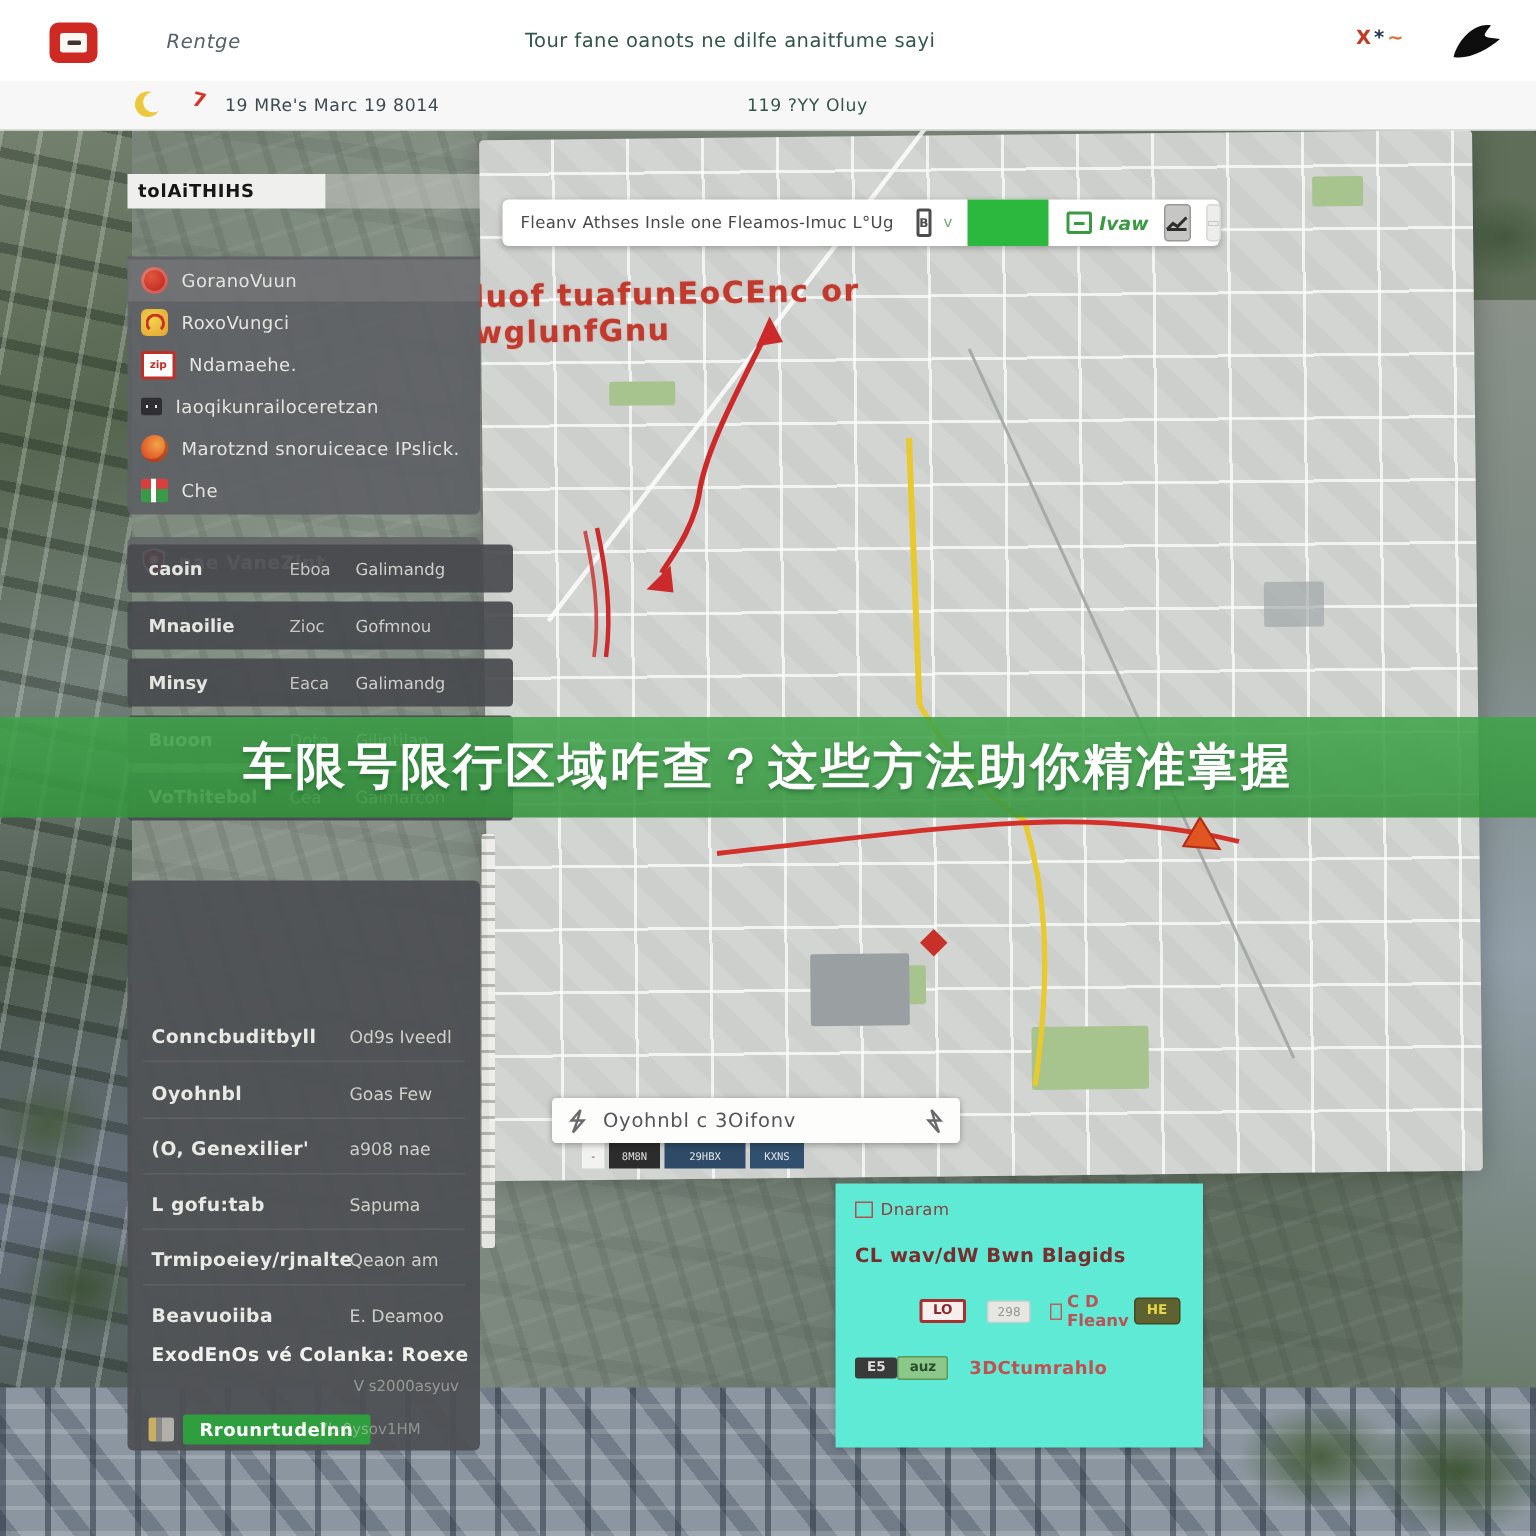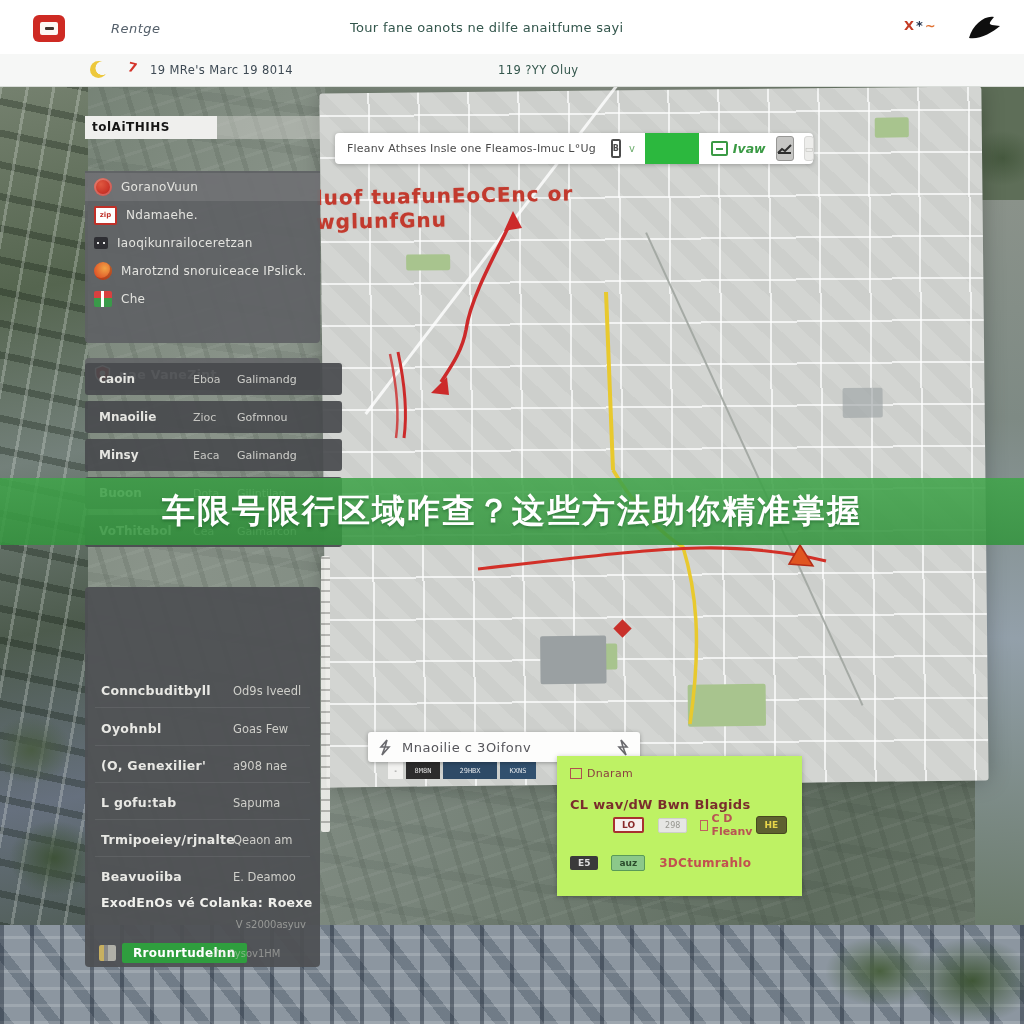--- a/index.html
+++ b/index.html
@@ -180,38 +180,38 @@
   .seg.b2{width:36px;background:#31506e;}
   
   .cardL{position:absolute;left:333px;top:792px;width:217px;height:140px;background:#fcfcfb;
     z-index:31;box-shadow:0 1px 5px rgba(0,0,0,.25);box-sizing:border-box;padding:12px 12px 0;}
   .cl-title{font-size:10.5px;color:#3c3c3c;letter-spacing:.2px;}
   .cl-bold{font-size:13px;font-weight:800;color:#222;margin-top:12px;}
   .cl-l1{font-size:11px;color:#3a3a3a;margin-top:5px;}
   .cl-l2{font-size:11px;font-weight:700;color:#333;margin-top:11px;}
   .cl-l3{font-size:11px;font-weight:700;color:#333;margin-top:2px;}
   .cl-ft{font-size:10px;color:#9a9a96;text-align:center;margin-top:13px;}
-  .cardR{position:absolute;left:557px;top:756px;width:245px;height:140px;background:#bef264;
+  .cardR{position:absolute;left:557px;top:789px;width:245px;height:176px;background:#5eead4;
     z-index:31;box-shadow:0 1px 5px rgba(0,0,0,.25);box-sizing:border-box;padding:11px 13px 0;}
   .cr-head{display:flex;align-items:center;font-size:11px;color:#8a4040;letter-spacing:.3px;}
   .cr-head .sq{width:10px;height:9px;border:1.5px solid #b05050;margin-right:5px;}
   .cr-title{font-size:13px;font-weight:800;color:#7a2d2d;margin-top:17px;letter-spacing:.3px;}
-  .badges{display:flex;align-items:center;padding-left:43px;}
+  .badges{display:flex;align-items:center;margin-top:16px;padding-left:43px;}
   .bg1{border:2px solid #a83030;background:#f6efee;color:#8a2a2a;font-size:9px;font-weight:800;
     padding:1px 7px;border-radius:2px;}
   .bg2{background:#e6e6e3;border:1px solid #cfcfcb;color:#96968f;font-size:8px;padding:2px 6px;
     margin-left:14px;border-radius:2px;}
   .bg3{display:flex;align-items:center;margin-left:13px;color:#b85454;font-size:11px;font-weight:600;}
   .bg3 .sq{width:9px;height:9px;border:1.5px solid #c06060;margin-right:3px;}
   .bg4{background:#5e6130;color:#e8d64a;font-size:9px;font-weight:800;padding:3px 8px;
     border-radius:3px;margin-left:auto;margin-right:4px;border:1px solid #46481f;}
   .badges2{display:flex;align-items:center;margin-top:17px;}
   .bg5{background:#3a3a3a;color:#ddd;font-size:9px;font-weight:800;padding:2px 8px;border-radius:2px;}
   .bg6{background:#8cc88a;border:1px solid #5a9a58;color:#2c4c2c;font-size:9px;font-weight:800;
-    padding:2px 7px;margin-left:13px;border-radius:2px;}
+    padding:2px 7px;border-radius:2px;}
   .bg7{color:#c25050;font-size:12px;font-weight:600;margin-left:14px;letter-spacing:.3px;}
   svg{display:block;}
   .routes{position:absolute;inset:0;z-index:18;pointer-events:none;}
 </style>
 </head>
 <body>
 
 <div id="stage">
 
   <div class="sat-base"></div>
@@ -273,20 +273,26 @@
 
   <div class="sb-header">tolAiTHIHS</div>
   <div class="sb-header-ext"></div>
 
   <div class="panel panel1">
     <div class="m-item">
       <span class="mi ic1"></span>
       <span class="m-lbl">GoranoVuun</span>
     </div>
     <div class="m-item">
+      <span class="mi ic2">
+          <span></span>
+        </span>
+      <span class="m-lbl">RoxoVungci</span>
+    </div>
+    <div class="m-item">
       <span class="mi ic3">zip</span>
       <span class="m-lbl">Ndamaehe.</span>
     </div>
     <div class="m-item">
       <span class="mi ic5"></span>
       <span class="m-lbl">Iaoqikunrailoceretzan</span>
     </div>
     <div class="m-item">
       <span class="mi ic4"></span>
       <span class="m-lbl">Marotznd snoruiceace IPslick.</span>
@@ -378,21 +384,21 @@
   <div class="banner">
     <span>车限号限行区域咋查？这些方法助你精准掌握</span>
   </div>
 
   <div class="searchbar">
     <span class="sb-ic">
       <svg width="14" height="17" viewBox="0 0 14 17">
           <path d="M9 1 L3 8 H7 L4 16 L11 8 H7 Z" fill="none" stroke="#6a6a6e" stroke-width="1.6"></path>
         </svg>
     </span>
-    <span class="sb-txt">Mnaoilie c 3Oifonv</span>
+    <span class="sb-txt">Oyohnbl c 3Oifonv</span>
     <span class="sb-ic r">
       <svg width="14" height="17" viewBox="0 0 14 17">
           <path d="M9 1 L3 8 H7 L4 16 L11 8 H7 Z" fill="none" stroke="#6a6a6e" stroke-width="1.6"></path>
         </svg>
     </span>
   </div>
   <div class="strip">
     <span class="seg w">-</span>
     <span class="seg k">8M8N</span>
     <span class="seg b1">29HBX</span>

